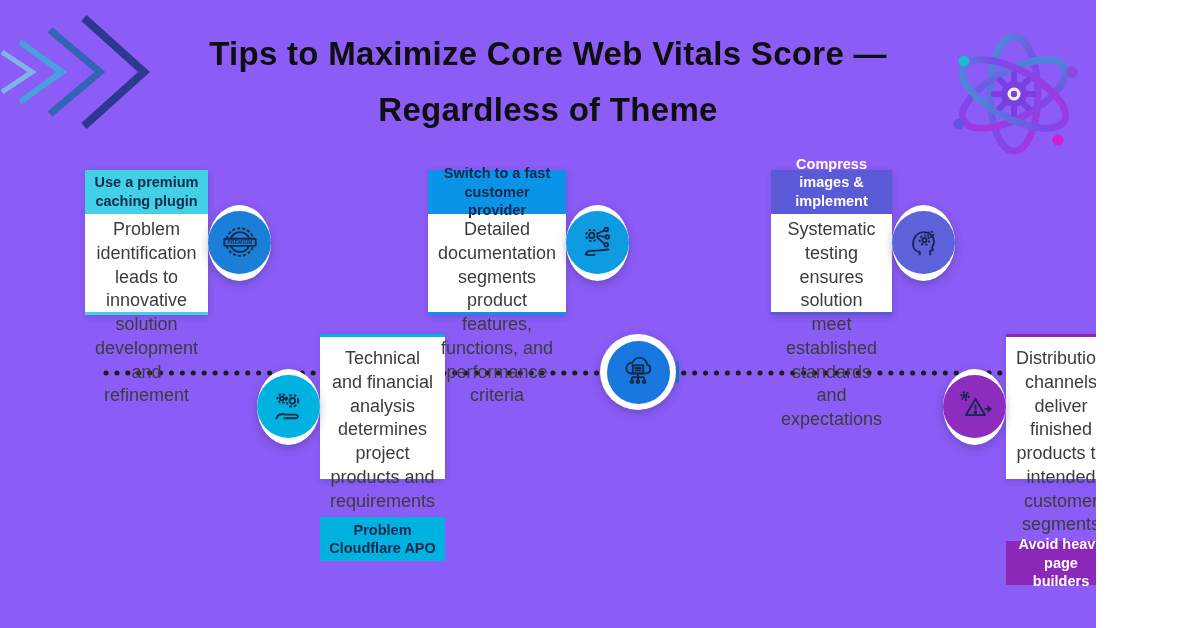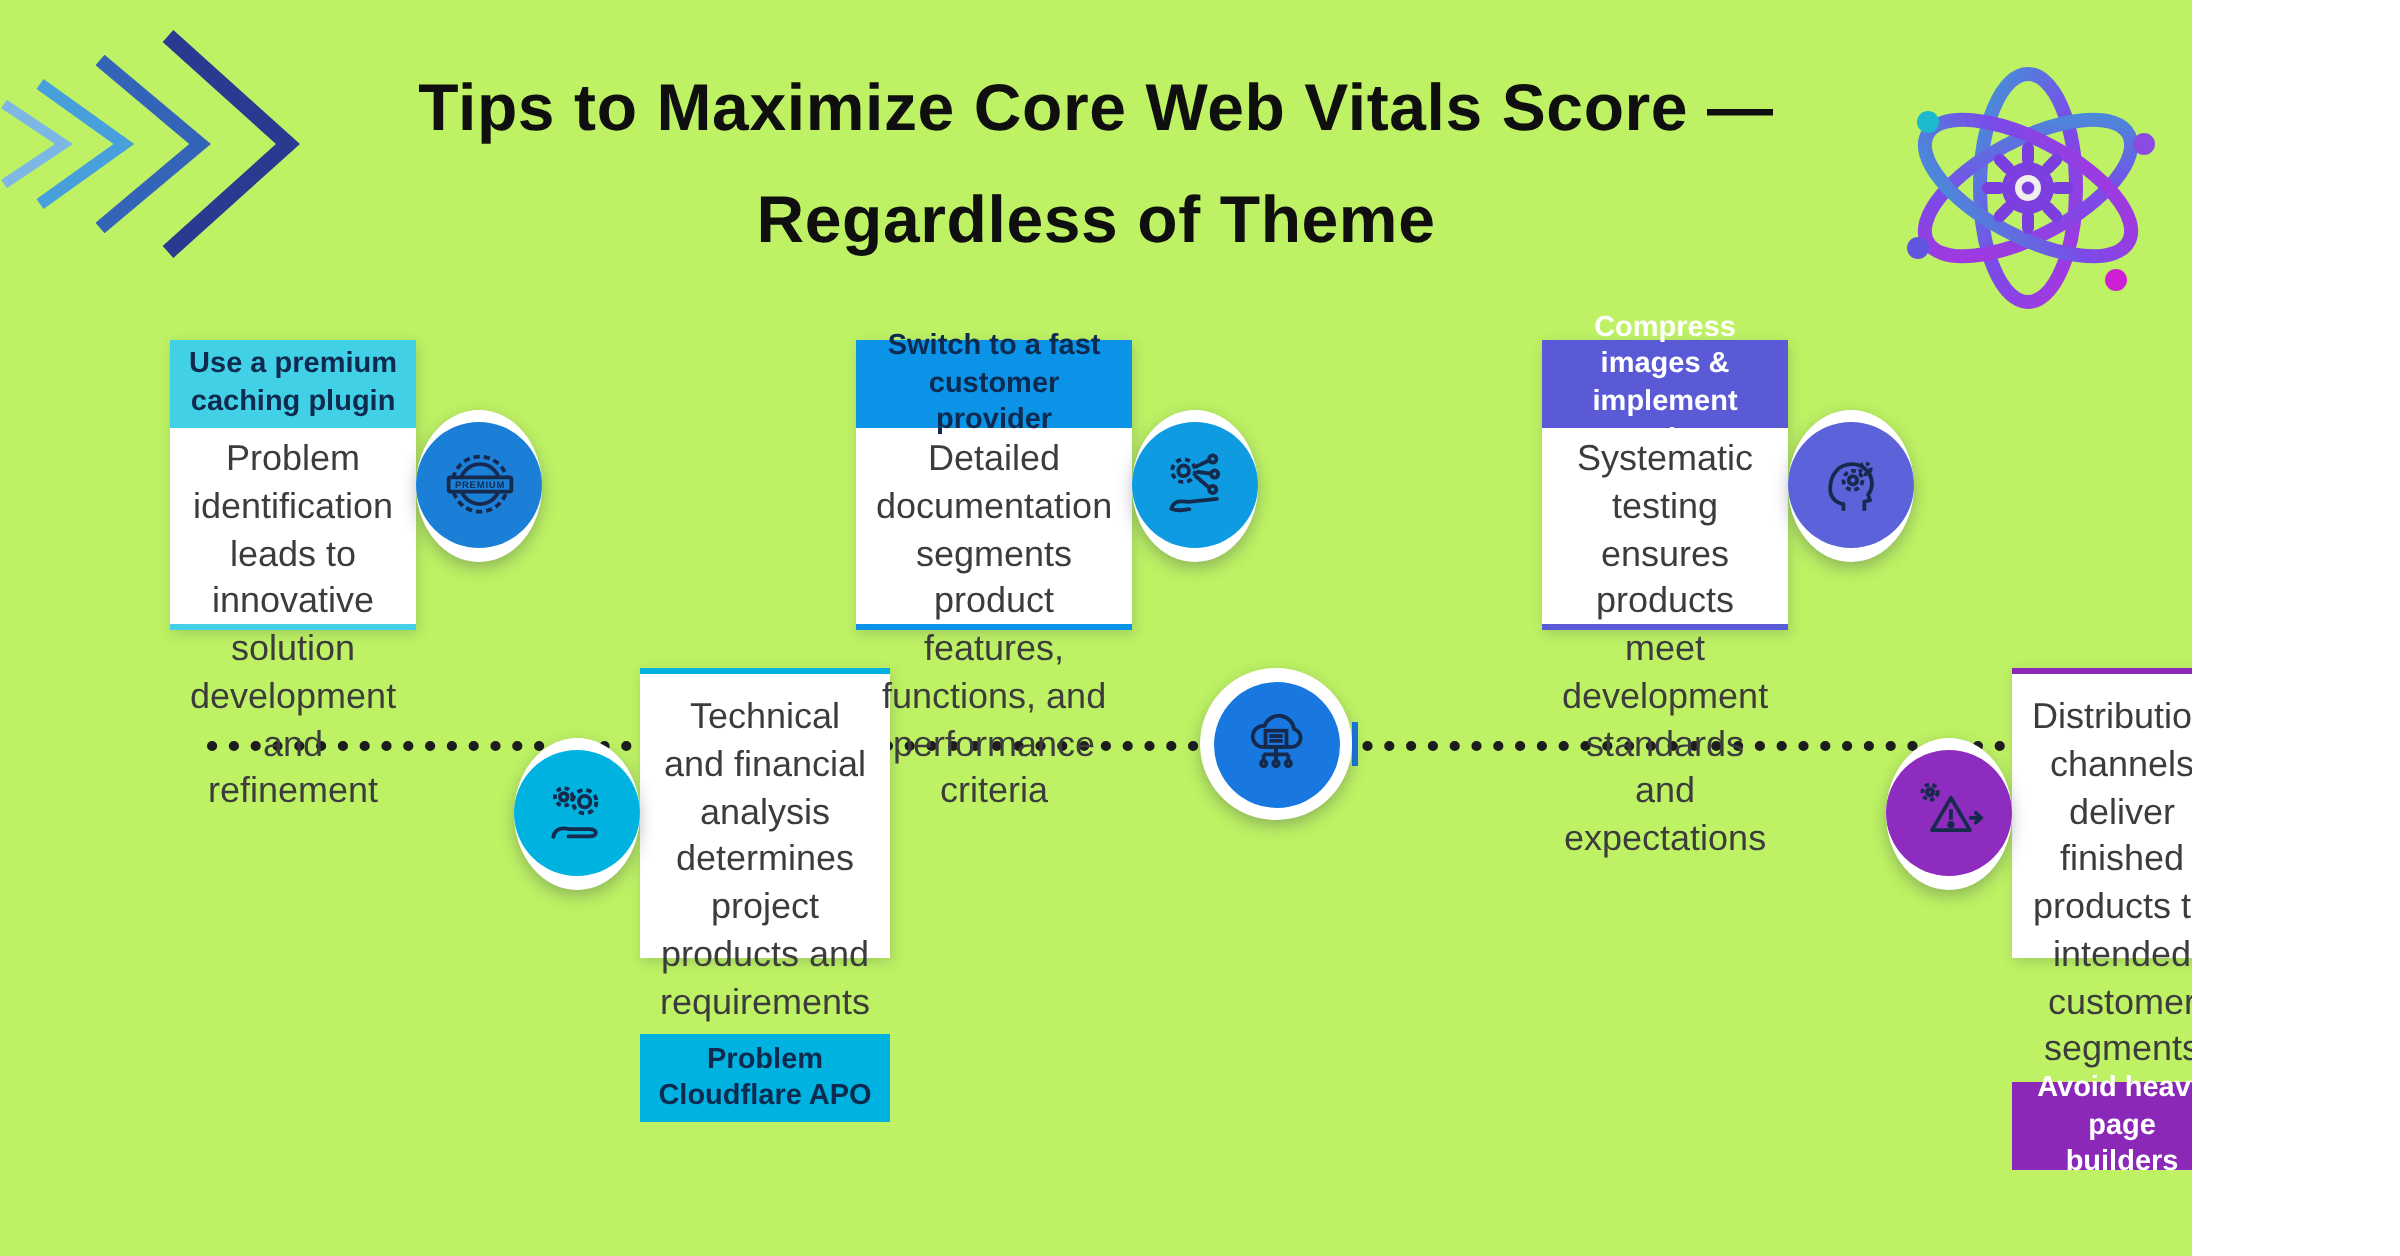--- a/index.html
+++ b/index.html
@@ -1,17 +1,17 @@
 <!DOCTYPE html>
 <html><head>
 <meta charset="utf-8">
 <style>
   html,body{margin:0;padding:0;}
   body{font-family:"Liberation Sans", sans-serif;}
-  #canvas{position:relative;width:1096px;height:628px;background:#bef264;overflow:hidden;}
+  #canvas{position:relative;width:1096px;height:628px;background:#8b5cf6;overflow:hidden;}
 
   
   .chevrons{position:absolute;left:0;top:6px;}
   .atom{position:absolute;right:8px;top:20px;}
   .title{position:absolute;left:150px;right:150px;top:26px;text-align:center;
          font-size:33px;font-weight:800;color:#0f0f0f;letter-spacing:.3px;}
   .title .line{line-height:56px;white-space:nowrap;}
 
   
   .timeline-svg{position:absolute;left:0;top:0;z-index:0;pointer-events:none;}
@@ -168,21 +168,21 @@
           <circle cx="26.5" cy="30.3" r="1.4"></circle>
         </svg>
       </div>
     </div>
     <div class="connector"></div>
   </div>
 
   <div class="step top" style="left: 771px; --accent: #5a5ad6; --circle: #5c63da; --label-color: #ffffff;">
     <div class="card">
       <div class="card-label">Compress images &amp; implement WebP</div>
-      <div class="card-desc">Systematic testing ensures products meet development standards and expectations</div>
+      <div class="card-desc">Systematic testing ensures solution meet established standards and expectations</div>
     </div>
     <div class="connector"></div>
     <div class="circle-outer">
       <div class="circle-inner">
         <svg class="icon" width="38" height="38" viewBox="0 0 40 40">
           <path d="M15.5,33 V29.5 C11.5,29 8.5,26 8.5,21.5 C8.5,14 13,8.5 20,8.5 C26,8.5 30.5,13 30.5,19 C30.5,21 29.8,22.8 28.5,24.5 L29.5,27.5 L26.5,28.2 L26.5,33" stroke-linejoin="round"></path>
           <circle cx="20.5" cy="17" r="5" stroke-dasharray="2.5 2"></circle>
           <circle cx="20.5" cy="17" r="2.2"></circle>
           <circle cx="27" cy="11" r="2.8" stroke-dasharray="1.8 1.5"></circle>
         </svg>

